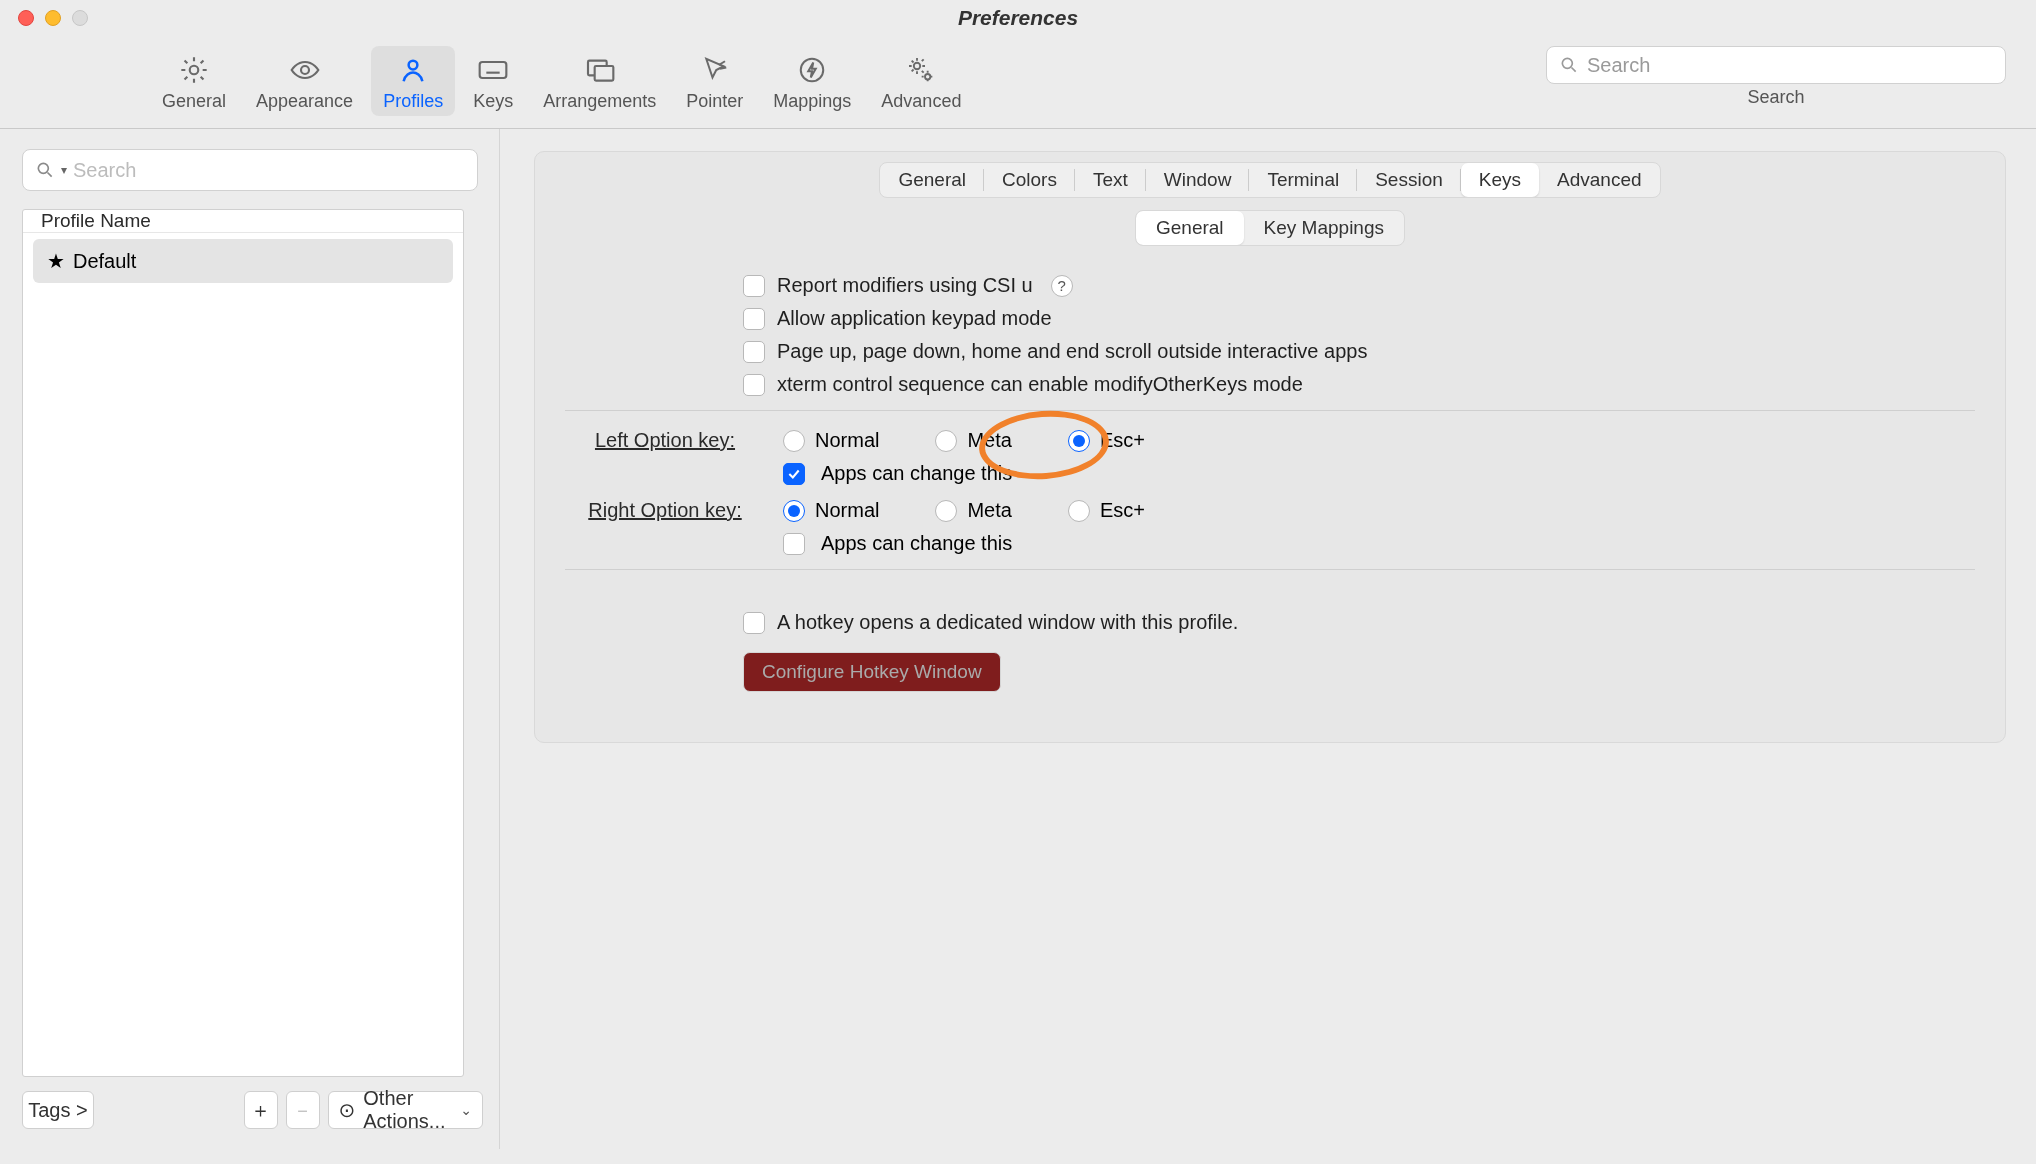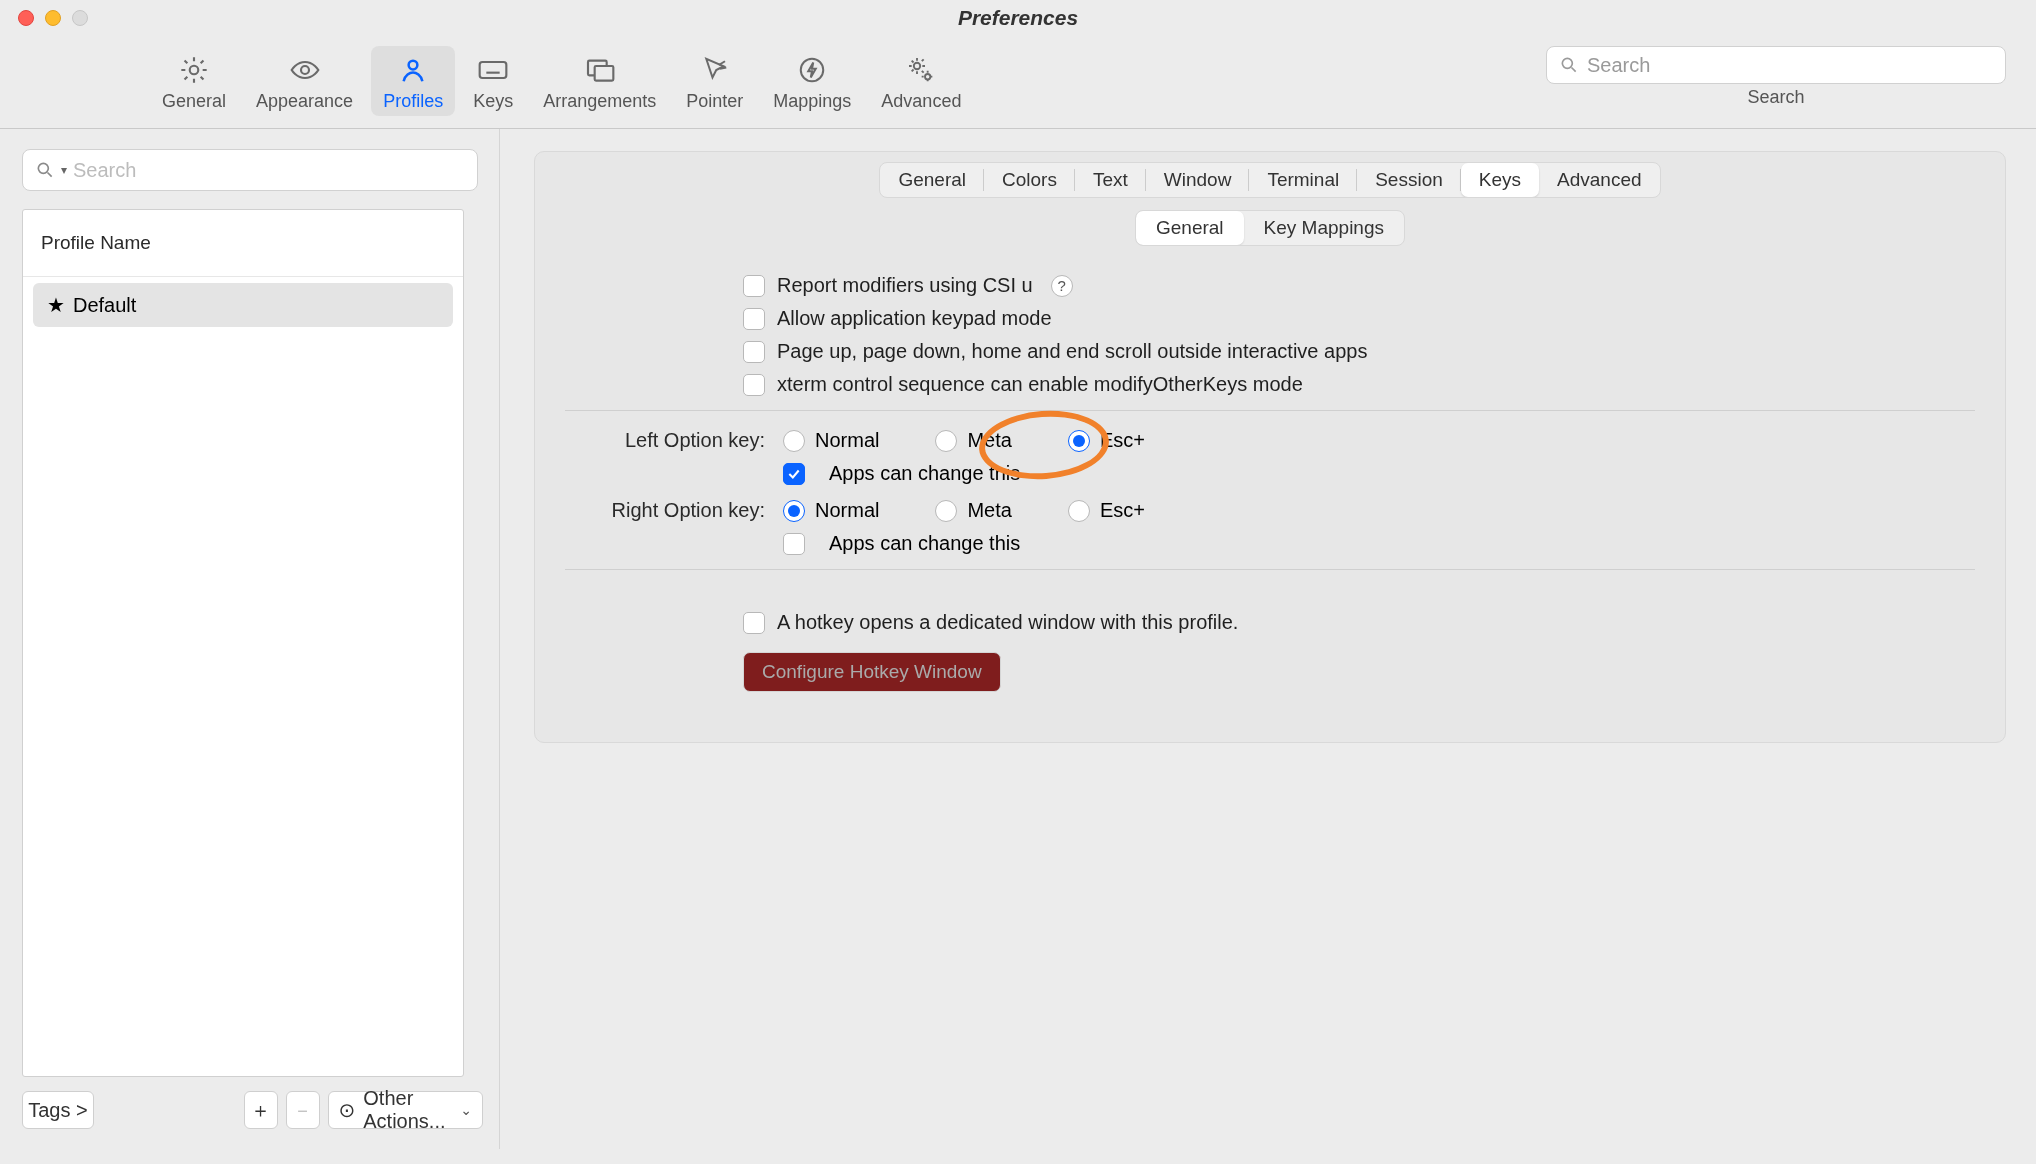--- a/index.html
+++ b/index.html
@@ -32,21 +32,21 @@
   .body-flex { display:flex; height: calc(100% - 36px - 108px); }
 
   
   .sidebar { width: 500px; border-right: 1px solid #d5d5d5; padding: 20px 16px 20px 22px; position:relative; display:flex; flex-direction:column; }
   .sidebar-search { width: 456px; height: 42px; background:#fff; border:1px solid #d1d1d1; border-radius:8px; display:flex; align-items:center; padding:0 12px; gap:6px; margin-bottom:18px;}
   .sidebar-search input { border:none; outline:none; font-size:20px; flex:1; }
   .sidebar-search input::placeholder { color:#bcbcbc; }
   .search-chevron { font-size:12px; color:#666; }
 
   .profile-list { width:442px; background:#fff; border:1px solid #d0d0d0; border-radius:3px; flex:1; overflow:hidden; margin-bottom:14px; }
-  .profile-header { padding: 22px 18px; font-size:19px; color:#2b2b2b; border-bottom:1px solid #e7e7e7;}
+  .profile-header { padding: 0 18px; font-size:19px; color:#2b2b2b; border-bottom:1px solid #e7e7e7;}
   .profile-row { margin: 6px 10px; padding: 10px 14px; background:#e4e4e4; border-radius:6px; font-size:20px; display:flex; align-items:center; gap:8px; }
 
   .sidebar-bottom { display:flex; gap:8px; align-items:center; }
   .btn-small { background:#fff; border:1px solid #cfcfcf; border-radius:6px; height:38px; display:flex; align-items:center; justify-content:center; font-size:20px; color:#333; cursor:pointer;}
   .tags-btn { width:72px; }
   .plus-btn { width:34px; }
   .minus-btn { width:34px; color:#bdbdbd; }
   .other-actions { flex:1; max-width:214px; justify-content:flex-start; padding:0 10px; gap:8px; }
   .other-actions .chev { margin-left:auto; font-size:14px; color:#555;}
 
@@ -68,28 +68,28 @@
 
   .settings-body { padding: 28px 30px 0 30px; }
   .check-row { display:flex; align-items:center; gap:12px; padding-left:178px; margin-bottom:10px; font-size:20px; color:#1f1f1f; }
   .checkbox { width:22px; height:22px; border:1px solid #b8b8b8; border-radius:5px; background:#fff; display:inline-flex; align-items:center; justify-content:center; flex-shrink:0; }
   .checkbox.checked { background:#0a63ff; border-color:#0a63ff; color:#fff; }
   .help-badge { width:22px; height:22px; border:1px solid #b8b8b8; border-radius:50%; background:#fff; display:inline-flex; align-items:center; justify-content:center; font-size:15px; color:#555; margin-left:6px; cursor:pointer;}
 
   .divider { height:1px; background:#cfcfcf; margin: 14px 0 18px 0; }
 
   .radio-row { display:flex; align-items:center; gap:12px; margin-bottom:10px; font-size:20px;}
-  .rlabel { width:206px; text-align:right; padding-right:6px; color:#2a2a2a; }
+  .rlabel { width:206px; text-align:center; padding-right:6px; color:#2a2a2a;text-decoration:underline; }
   .radio-group { display:flex; gap:56px; align-items:center; }
   .radio-opt { display:flex; align-items:center; gap:10px; cursor:pointer;}
   .radio-dot { width:22px; height:22px; border:1px solid #b8b8b8; border-radius:50%; background:#fff; display:inline-flex; align-items:center; justify-content:center; }
   .radio-dot.checked { border-color:#0a63ff; }
   .radio-dot.checked::after { content:""; width:12px; height:12px; border-radius:50%; background:#0a63ff; }
 
-  .indent-check { padding-left:218px; display:flex; align-items:center; gap:24px; margin-bottom:14px; font-size:20px;}
+  .indent-check { padding-left:218px; display:flex; align-items:center; gap:16px; margin-bottom:14px; font-size:20px;}
 
   .cfg-btn { margin-left:178px; margin-top:8px; background:#7f1d1d; border:1px solid #d5d5d5; color:#aaaaaa; padding:8px 18px; border-radius:7px; font-size:19px; cursor:default;}
 
   
   .anno-circle { position:absolute; border:6px solid #f1812b; border-radius:50%; width:130px; height:68px; pointer-events:none; transform:rotate(-4deg); }
 
   svg { display:block; }
 </style>
 </head>
 <body>

